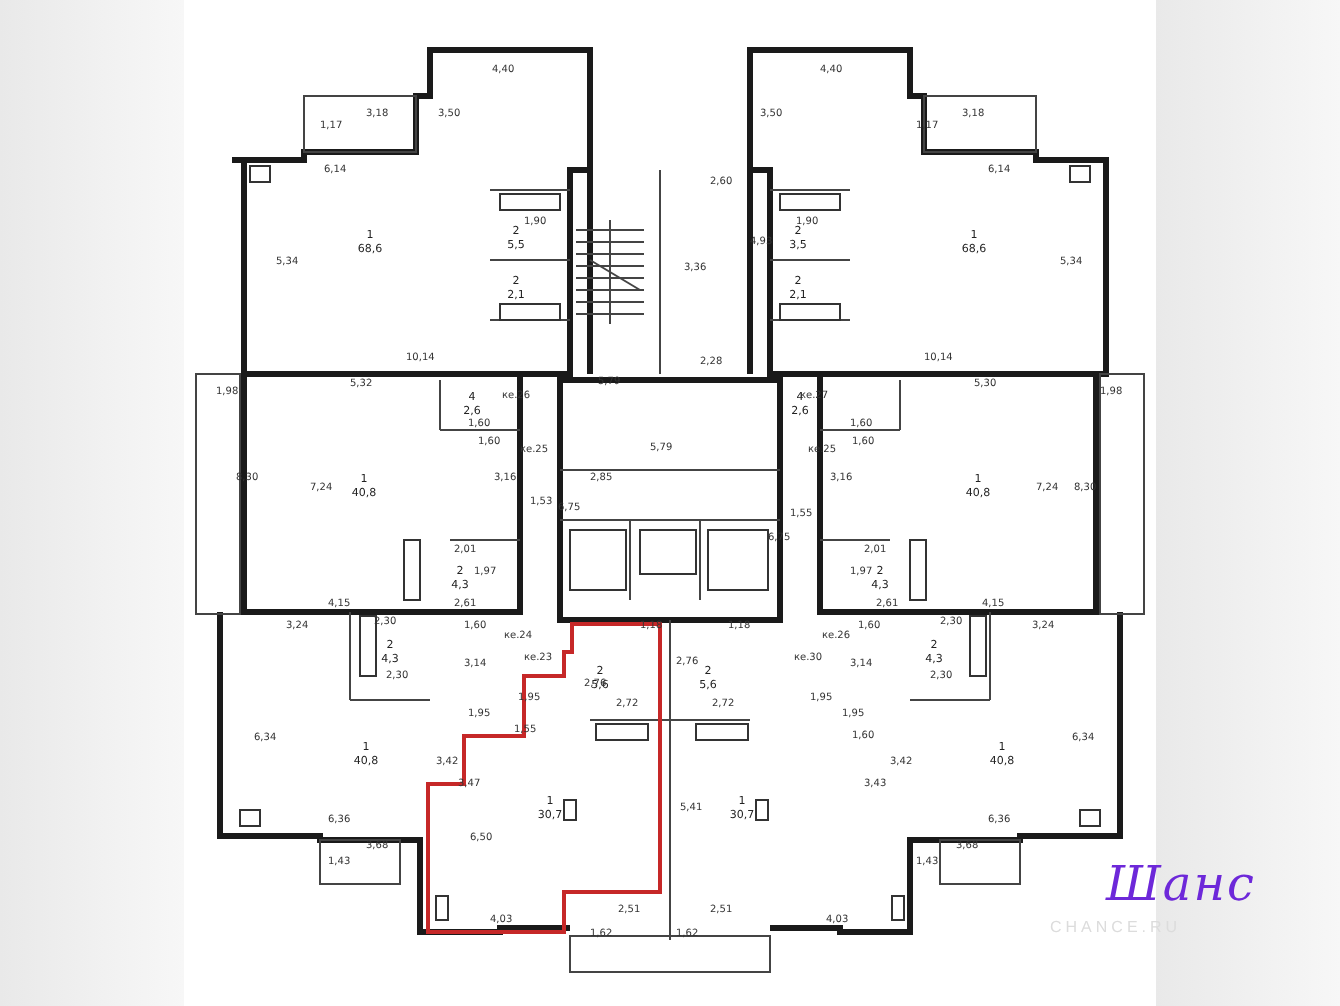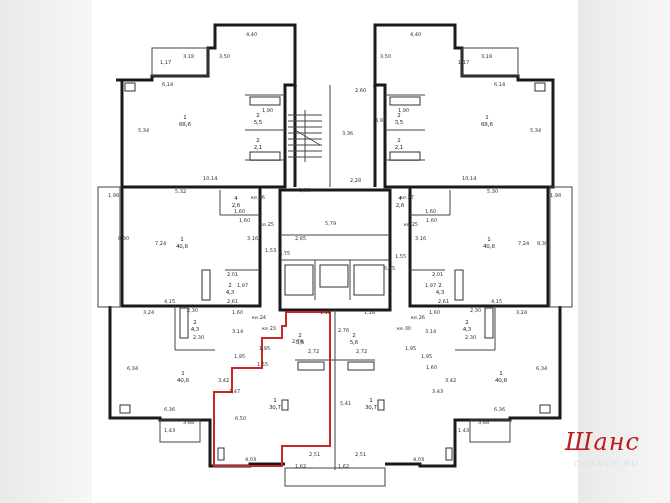--- a/index.html
+++ b/index.html
@@ -2,22 +2,22 @@
 <html><head>
 <meta charset="utf-8">
 <style>
   html,body{margin:0;padding:0;background:#f4f4f4;}
   body{width:670px;height:503px;position:relative;overflow:hidden;font-family:"DejaVu Sans",sans-serif;}
   .sheet{position:absolute;left:92px;top:0;width:486px;height:503px;background:#ffffff;}
   .side{position:absolute;top:0;height:503px;background:linear-gradient(90deg,#e9e9e9,#f7f7f7);}
   svg{position:absolute;left:0;top:0;}
   .dim{font-size:5px;fill:#333;font-family:"DejaVu Sans",sans-serif;}
   .lbl{font-size:5.5px;fill:#222;font-family:"DejaVu Sans",sans-serif;text-anchor:middle;}
-  .wm1{position:absolute;left:565px;top:428px;font-size:24px;font-style:italic;color:#b91c1c;letter-spacing:1px;font-family:"DejaVu Serif",serif;}
-  .wm2{position:absolute;left:574px;top:459px;font-size:8px;color:#dcdcdc;letter-spacing:2px;font-family:Liberation Sans, sans-serif;text-align:right;}
+  .wm1{position:absolute;left:553px;top:428px;font-size:24px;font-style:italic;color:#6d28d9;letter-spacing:1px;font-family:"DejaVu Serif",serif;}
+  .wm2{position:absolute;left:525px;top:459px;font-size:8px;color:#dcdcdc;letter-spacing:2px;font-family:Liberation Sans, sans-serif;text-align:right;}
 </style>
 </head>
 <body>
 
 <div class="side" style="left:0;width:92px;"></div>
 <div class="side" style="left:578px;width:92px;"></div>
 <div class="sheet"></div>
 
 <svg width="670" height="503" viewBox="0 0 670 503">
   <g fill="none" stroke="#1a1a1a" stroke-width="3">

